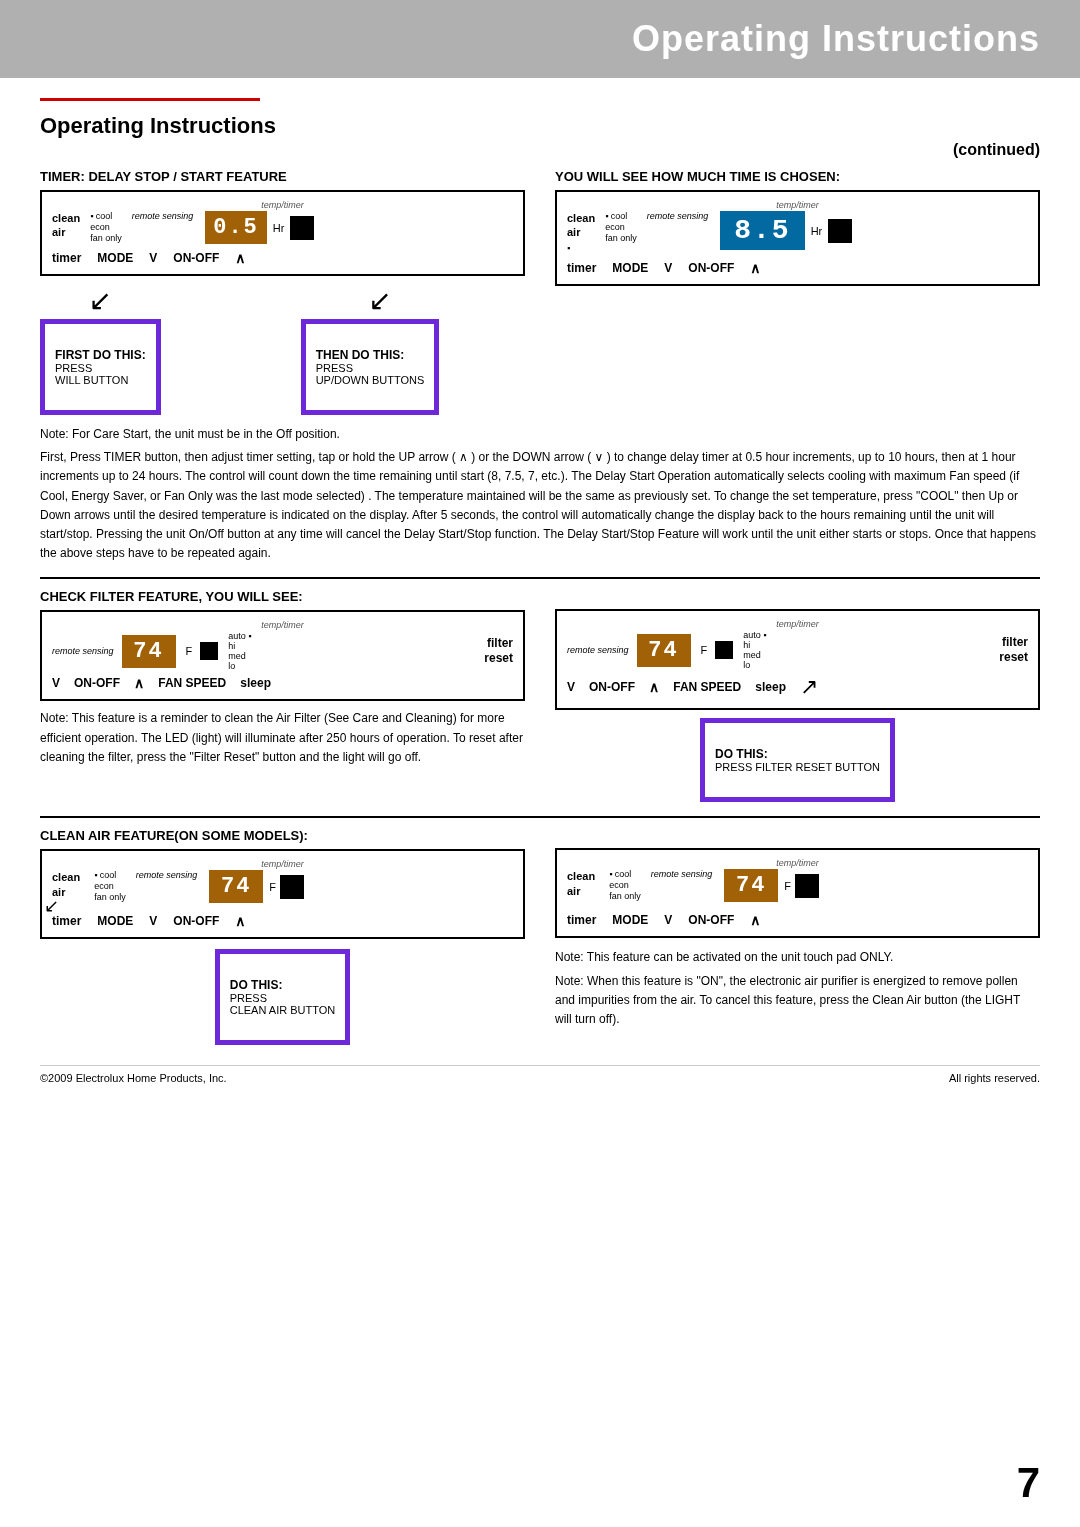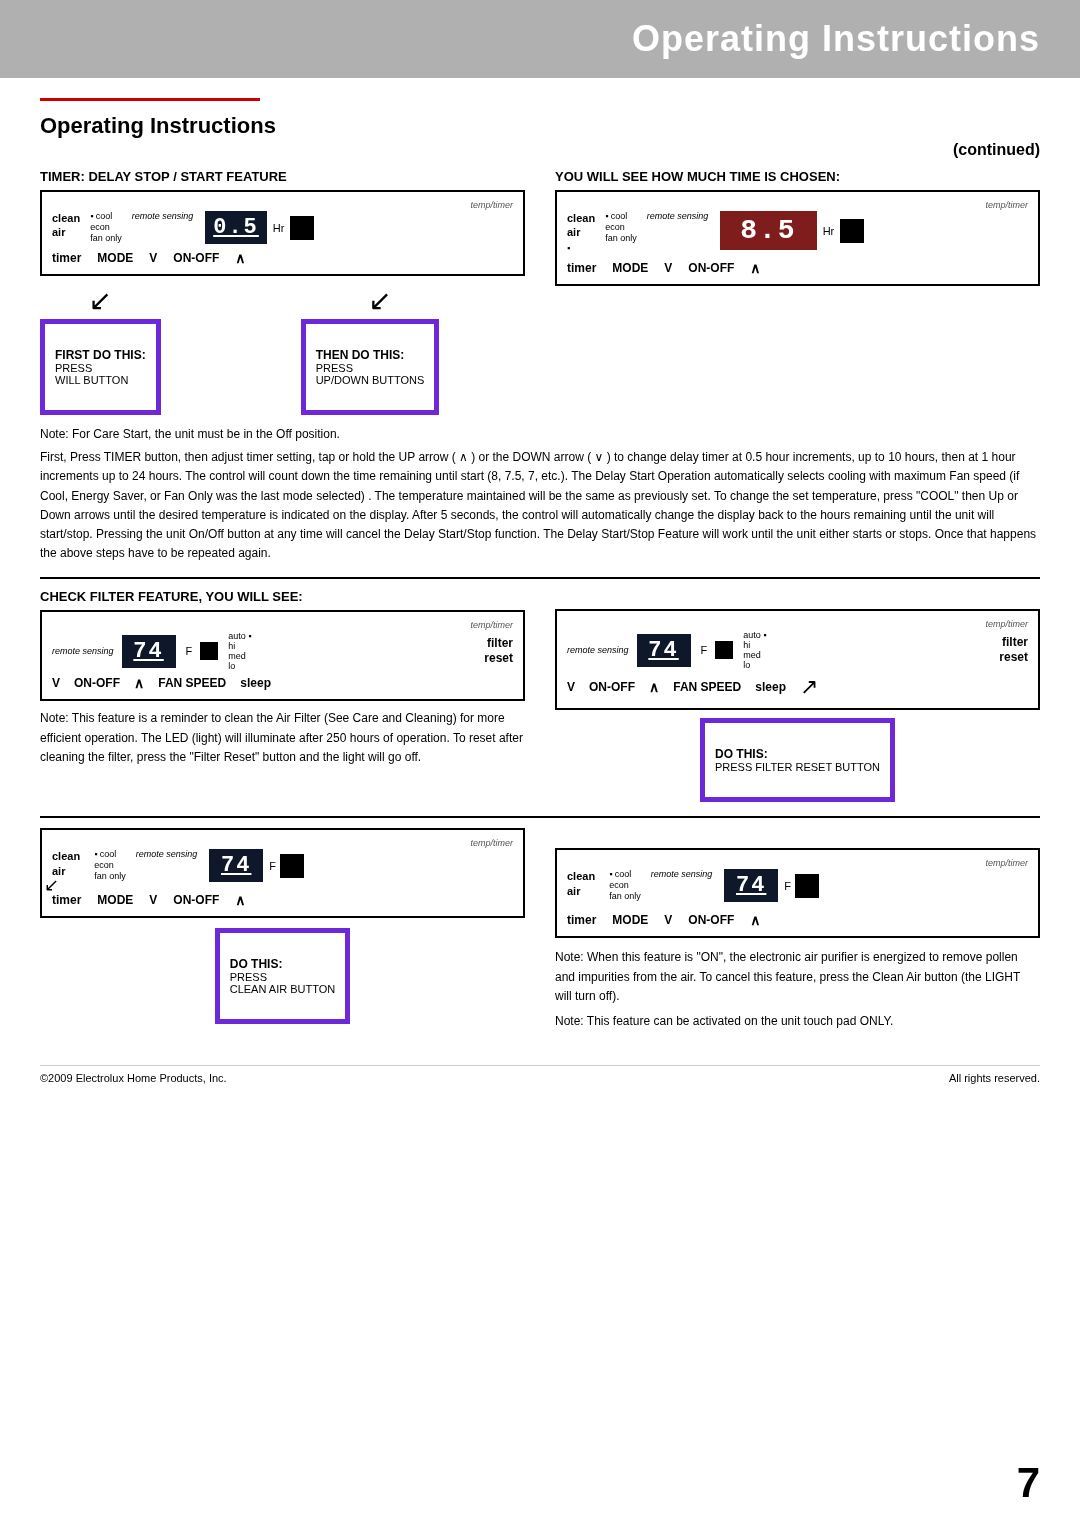--- a/index.html
+++ b/index.html
@@ -63,37 +63,36 @@
       padding: 8px 10px;
       margin-bottom: 8px;
       background: #fff;
       position: relative;
     }
     .remote-sensing-label {
       font-size: 9px;
       font-style: italic;
     }
     .digit-display {
-      background: #0f172a;
+      background: #a16207;
       color: #fff;
       font-size: 22px;
       font-weight: bold;
       padding: 4px 8px;
       font-family: 'Courier New', monospace;
       letter-spacing: 2px;
       min-width: 54px;
       text-align: center;
-      text-decoration: underline;
     }
     .digit-display-large {
-      background: #7f1d1d;
+      background: #0369a1;
       color: #fff;
       font-size: 28px;
       font-weight: bold;
-      padding: 4px 20px;
+      padding: 4px 14px;
       font-family: 'Courier New', monospace;
       letter-spacing: 2px;
       min-width: 62px;
       text-align: center;
     }
     .black-square {
       background: #000;
       width: 24px;
       height: 24px;
       display: inline-block;
@@ -194,21 +193,21 @@
       font-size: 42px;
       font-weight: bold;
       position: absolute;
       right: 40px;
       bottom: 20px;
     }
     .panel-top-label {
       font-size: 9px;
       font-style: italic;
       color: #555;
-      text-align: right;
+      text-align: center;
       margin-bottom: 1px;
     }
     .top-align-row {
       display: flex;
       align-items: flex-start;
       gap: 6px;
     }
   </style>
 </head>
 <body>
@@ -381,20 +380,21 @@
             <span>PRESS FILTER RESET BUTTON</span>
           </div>
         </div>
       </div>
     </div>
   </div>
 
   <div class="section-divider"></div>
   <div class="two-col">
     <div class="col-half">
+      <div class="subsection-title">CLEAN AIR FEATURE(on some models):</div>
 
       <div class="ac-panel">
         <div class="panel-top-label">temp/timer</div>
         <div class="top-align-row">
           <div style="display:flex;flex-direction:column;align-items:flex-end;justify-content:center;margin-right:2px;position:relative;">
             <span style="font-weight:bold;font-size:11px;line-height:1.3;">clean<br>air</span>
             <span style="font-size:18px;position:absolute;bottom:-18px;left:-8px;">↙</span>
           </div>
           <div style="display:flex;flex-direction:column;align-items:flex-start;gap:1px;margin-right:4px;margin-left:6px;">
             <span style="font-size:9px;">▪ cool</span>
@@ -453,22 +453,22 @@
           <div class="panel-buttons-row" style="margin-top:10px;">
             <span class="panel-button-label">timer</span>
             <span class="panel-button-label">MODE</span>
             <span class="panel-button-label">V</span>
             <span class="panel-button-label">ON-OFF</span>
             <span class="caret-up">∧</span>
           </div>
         </div>
 
         <div class="notes-text" style="margin-top:10px;">
+          <p style="margin-top:6px;">Note: This feature can be activated on the unit touch pad ONLY.</p>
           <p>Note: When this feature is "ON", the electronic air purifier is energized to remove pollen and impurities from the air. To cancel this feature, press the Clean Air button (the LIGHT will turn off).</p>
-          <p style="margin-top:6px;">Note: This feature can be activated on the unit touch pad ONLY.</p>
         </div>
       </div>
     </div>
   </div>
 
   <div class="footer-row">
     <span>©2009 Electrolux Home Products, Inc.</span>
     <span>All rights reserved.</span>
   </div>
   <div class="page-number">7</div>

